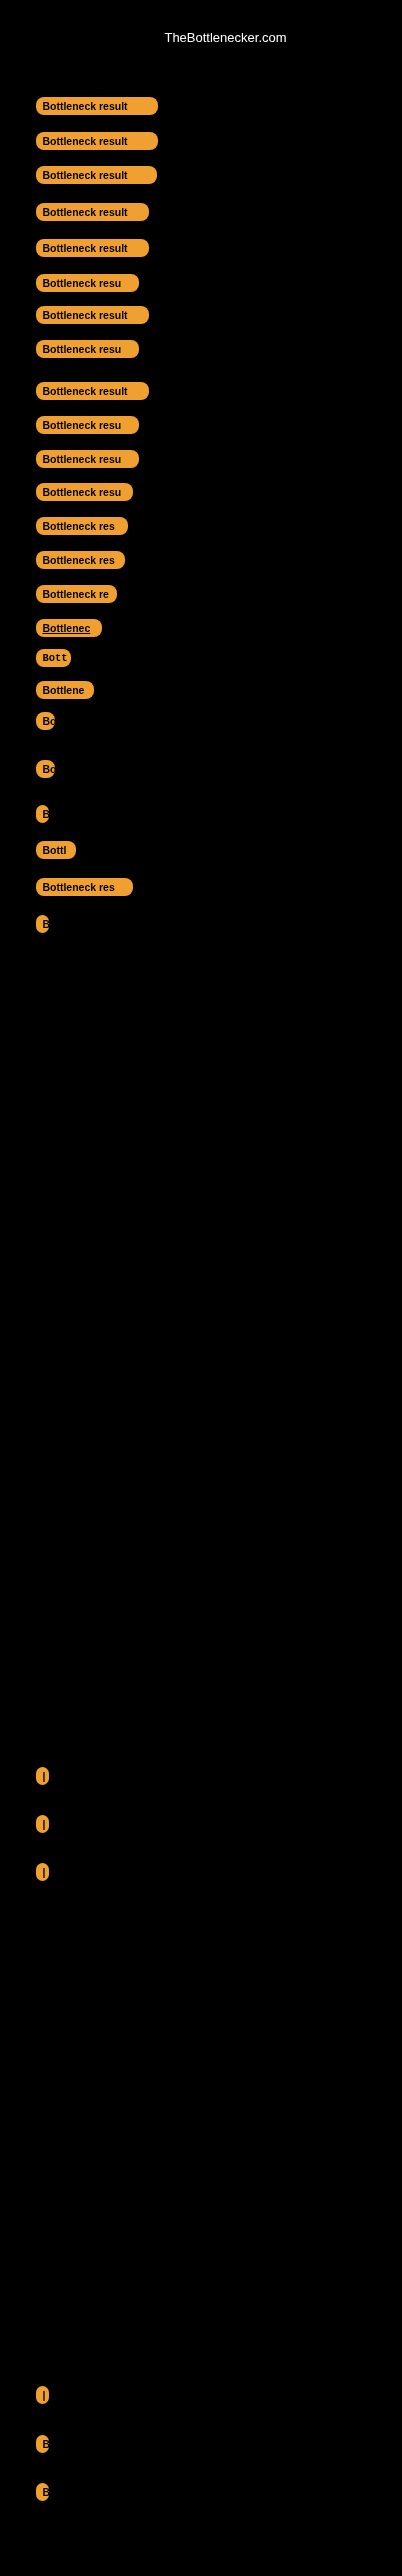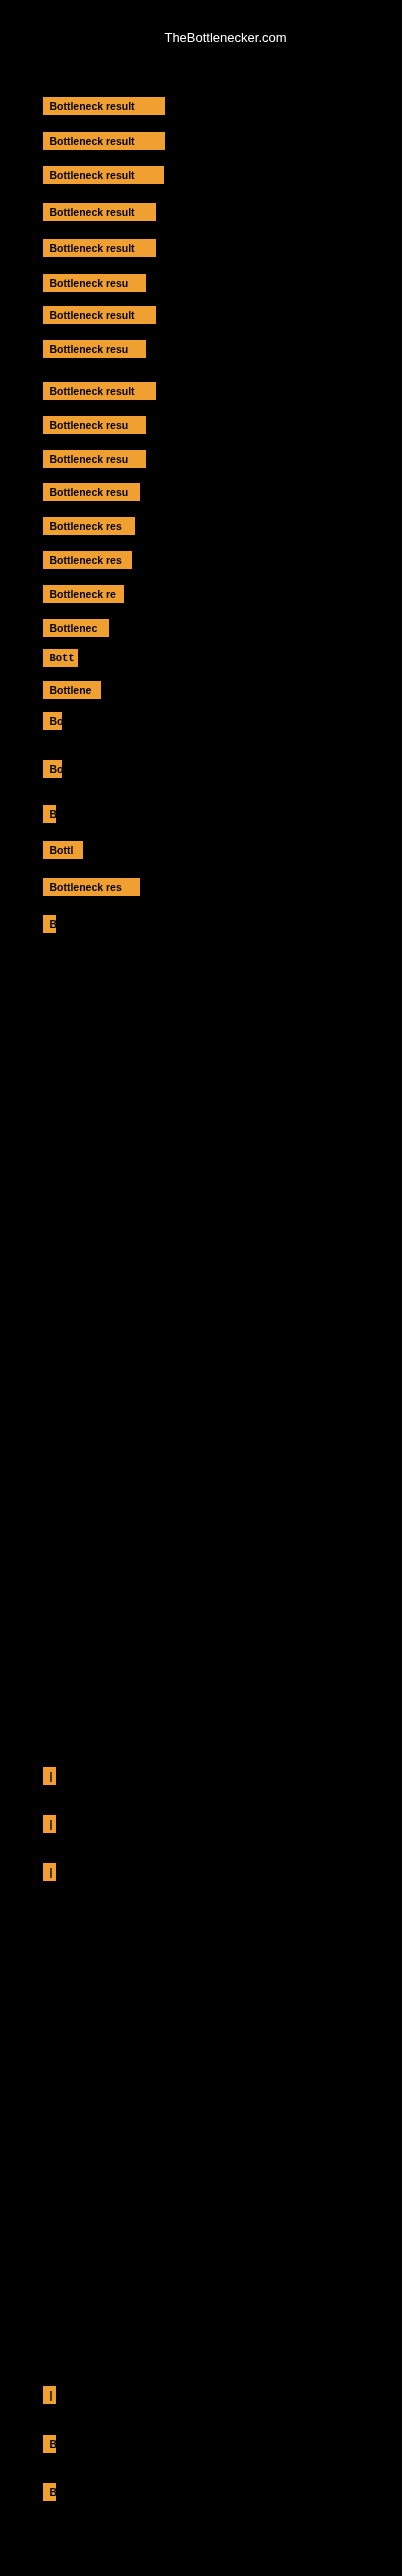--- a/index.html
+++ b/index.html
@@ -26,23 +26,24 @@
     }
 
     .bottleneck-badge {
       background-color: #f0a030;
       color: #000000;
       font-size: 10.5px;
       font-weight: bold;
       padding: 3.2px 6.4px;
       display: inline-block;
       position: absolute;
-      left: 11px;
+      left: 4px;
       white-space: nowrap;
       overflow: hidden;
+      border-radius: 8px;
     }
   </style>
 </head>
 <body>
 
 <div class="site-title">
   <span>TheBottlenecker.com</span>
 </div>
 
 <div id="badges-container" style="position:relative; width:100%; min-height:2576px;">
@@ -54,21 +55,21 @@
     <div class="bottleneck-badge" style="top: 206px; max-width: 103px; width: 103px;">Bottleneck resu</div>
     <div class="bottleneck-badge" style="top: 238px; max-width: 113px; width: 113px;">Bottleneck result</div>
     <div class="bottleneck-badge" style="top: 272px; max-width: 103px; width: 103px;">Bottleneck resu</div>
     <div class="bottleneck-badge" style="top: 314px; max-width: 113px; width: 113px;">Bottleneck result</div>
     <div class="bottleneck-badge" style="top: 348px; max-width: 103px; width: 103px;">Bottleneck resu</div>
     <div class="bottleneck-badge" style="top: 382px; max-width: 103px; width: 103px;">Bottleneck resu</div>
     <div class="bottleneck-badge" style="top: 415px; max-width: 97px; width: 97px;">Bottleneck resu</div>
     <div class="bottleneck-badge" style="top: 449px; max-width: 92px; width: 92px;">Bottleneck res</div>
     <div class="bottleneck-badge" style="top: 483px; max-width: 89px; width: 89px;">Bottleneck res</div>
     <div class="bottleneck-badge" style="top: 517px; max-width: 81px; width: 94px;">Bottleneck re</div>
-    <div class="bottleneck-badge" style="top: 551px; max-width: 66px; width: 88px;">Bottlenec</div>
+    <div class="bottleneck-badge" style="top: 551px; max-width: 66px; width: 88px; text-decoration: underline;">Bottlenec</div>
     <div class="bottleneck-badge" style="top: 581px; max-width: 35px; width: 35px; font-family: Liberation Mono, monospace;">Bott</div>
     <div class="bottleneck-badge" style="top: 613px; max-width: 58px; width: 58px;">Bottlene</div>
     <div class="bottleneck-badge" style="top: 644px; max-width: 19.3px; width: 19.3px;">Bo</div>
     <div class="bottleneck-badge" style="top: 692px; max-width: 19.3px; width: 19.3px;">Bo</div>
     <div class="bottleneck-badge" style="top: 737px; max-width: 11.3px; width: 11.3px;">B</div>
     <div class="bottleneck-badge" style="top: 773px; max-width: 40px; width: 40px;">Bottl</div>
     <div class="bottleneck-badge" style="top: 810px; max-width: 97px; width: 97px;">Bottleneck res</div>
     <div class="bottleneck-badge" style="top: 847px; max-width: 11.3px; width: 11.3px;">B</div>
     <div class="bottleneck-badge" style="top: 1699px; max-width: 6.4px; width: 6.4px;">|</div>
     <div class="bottleneck-badge" style="top: 1747px; max-width: 6.4px; width: 6.4px;">|</div>

